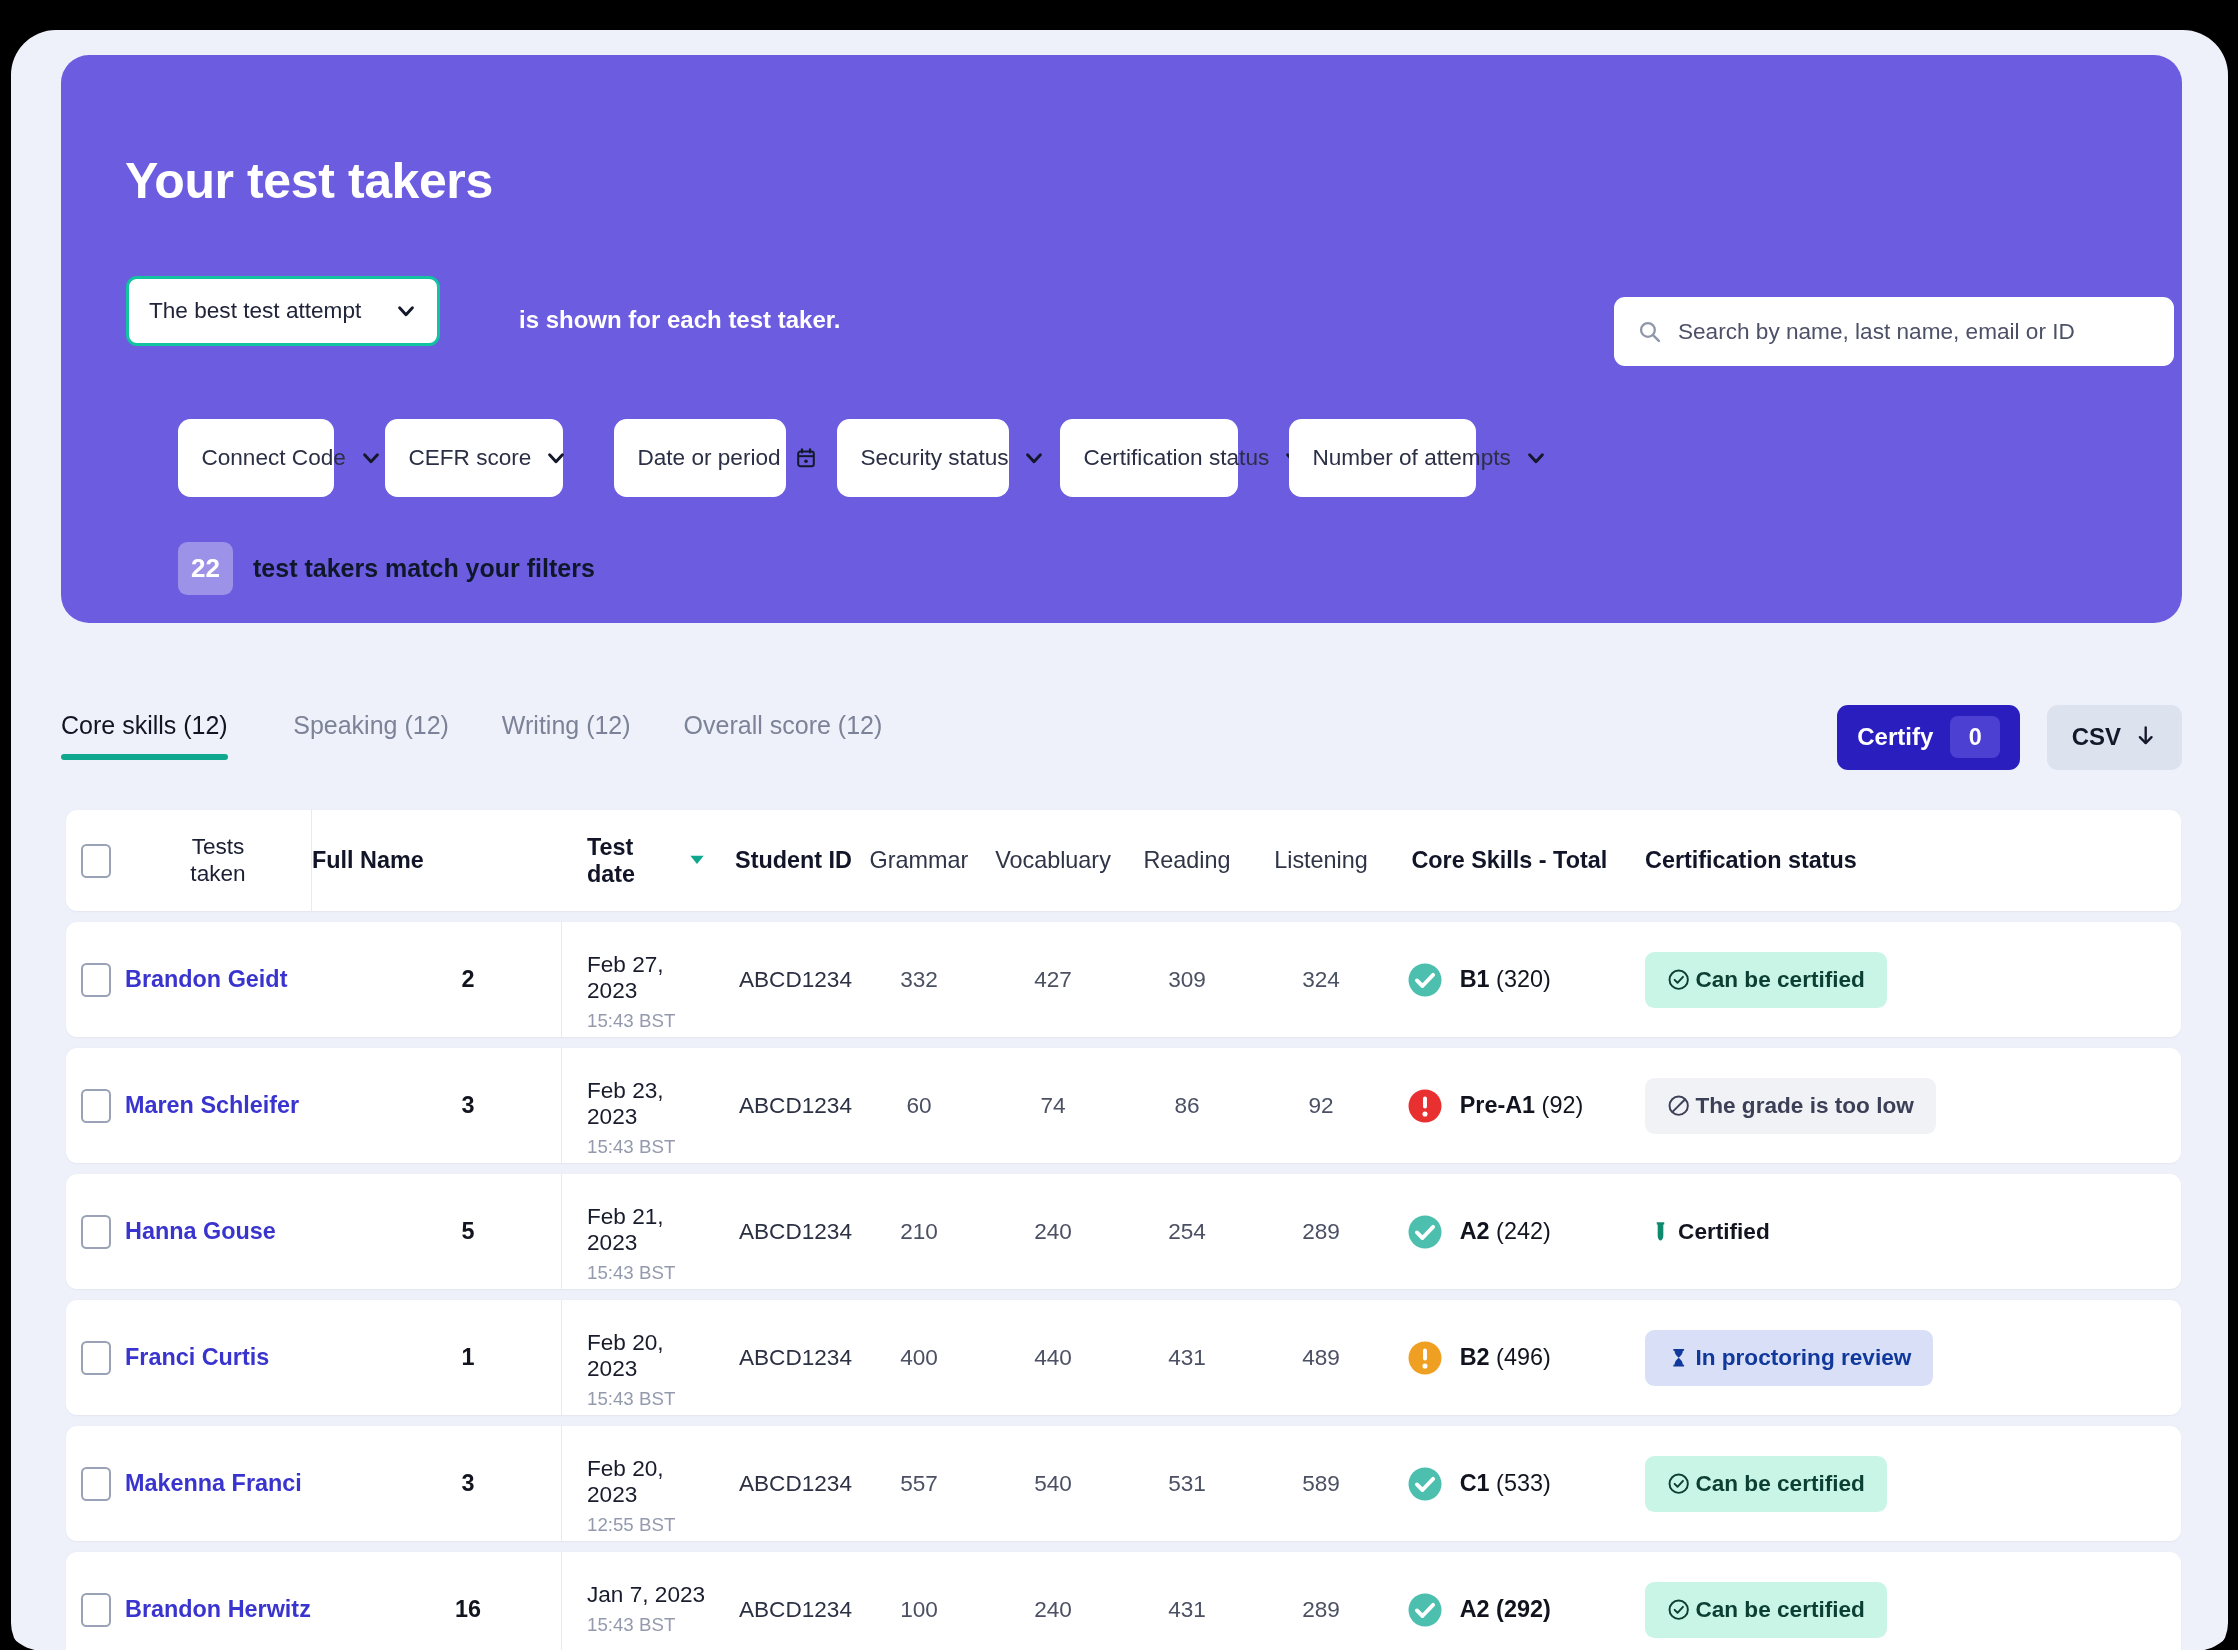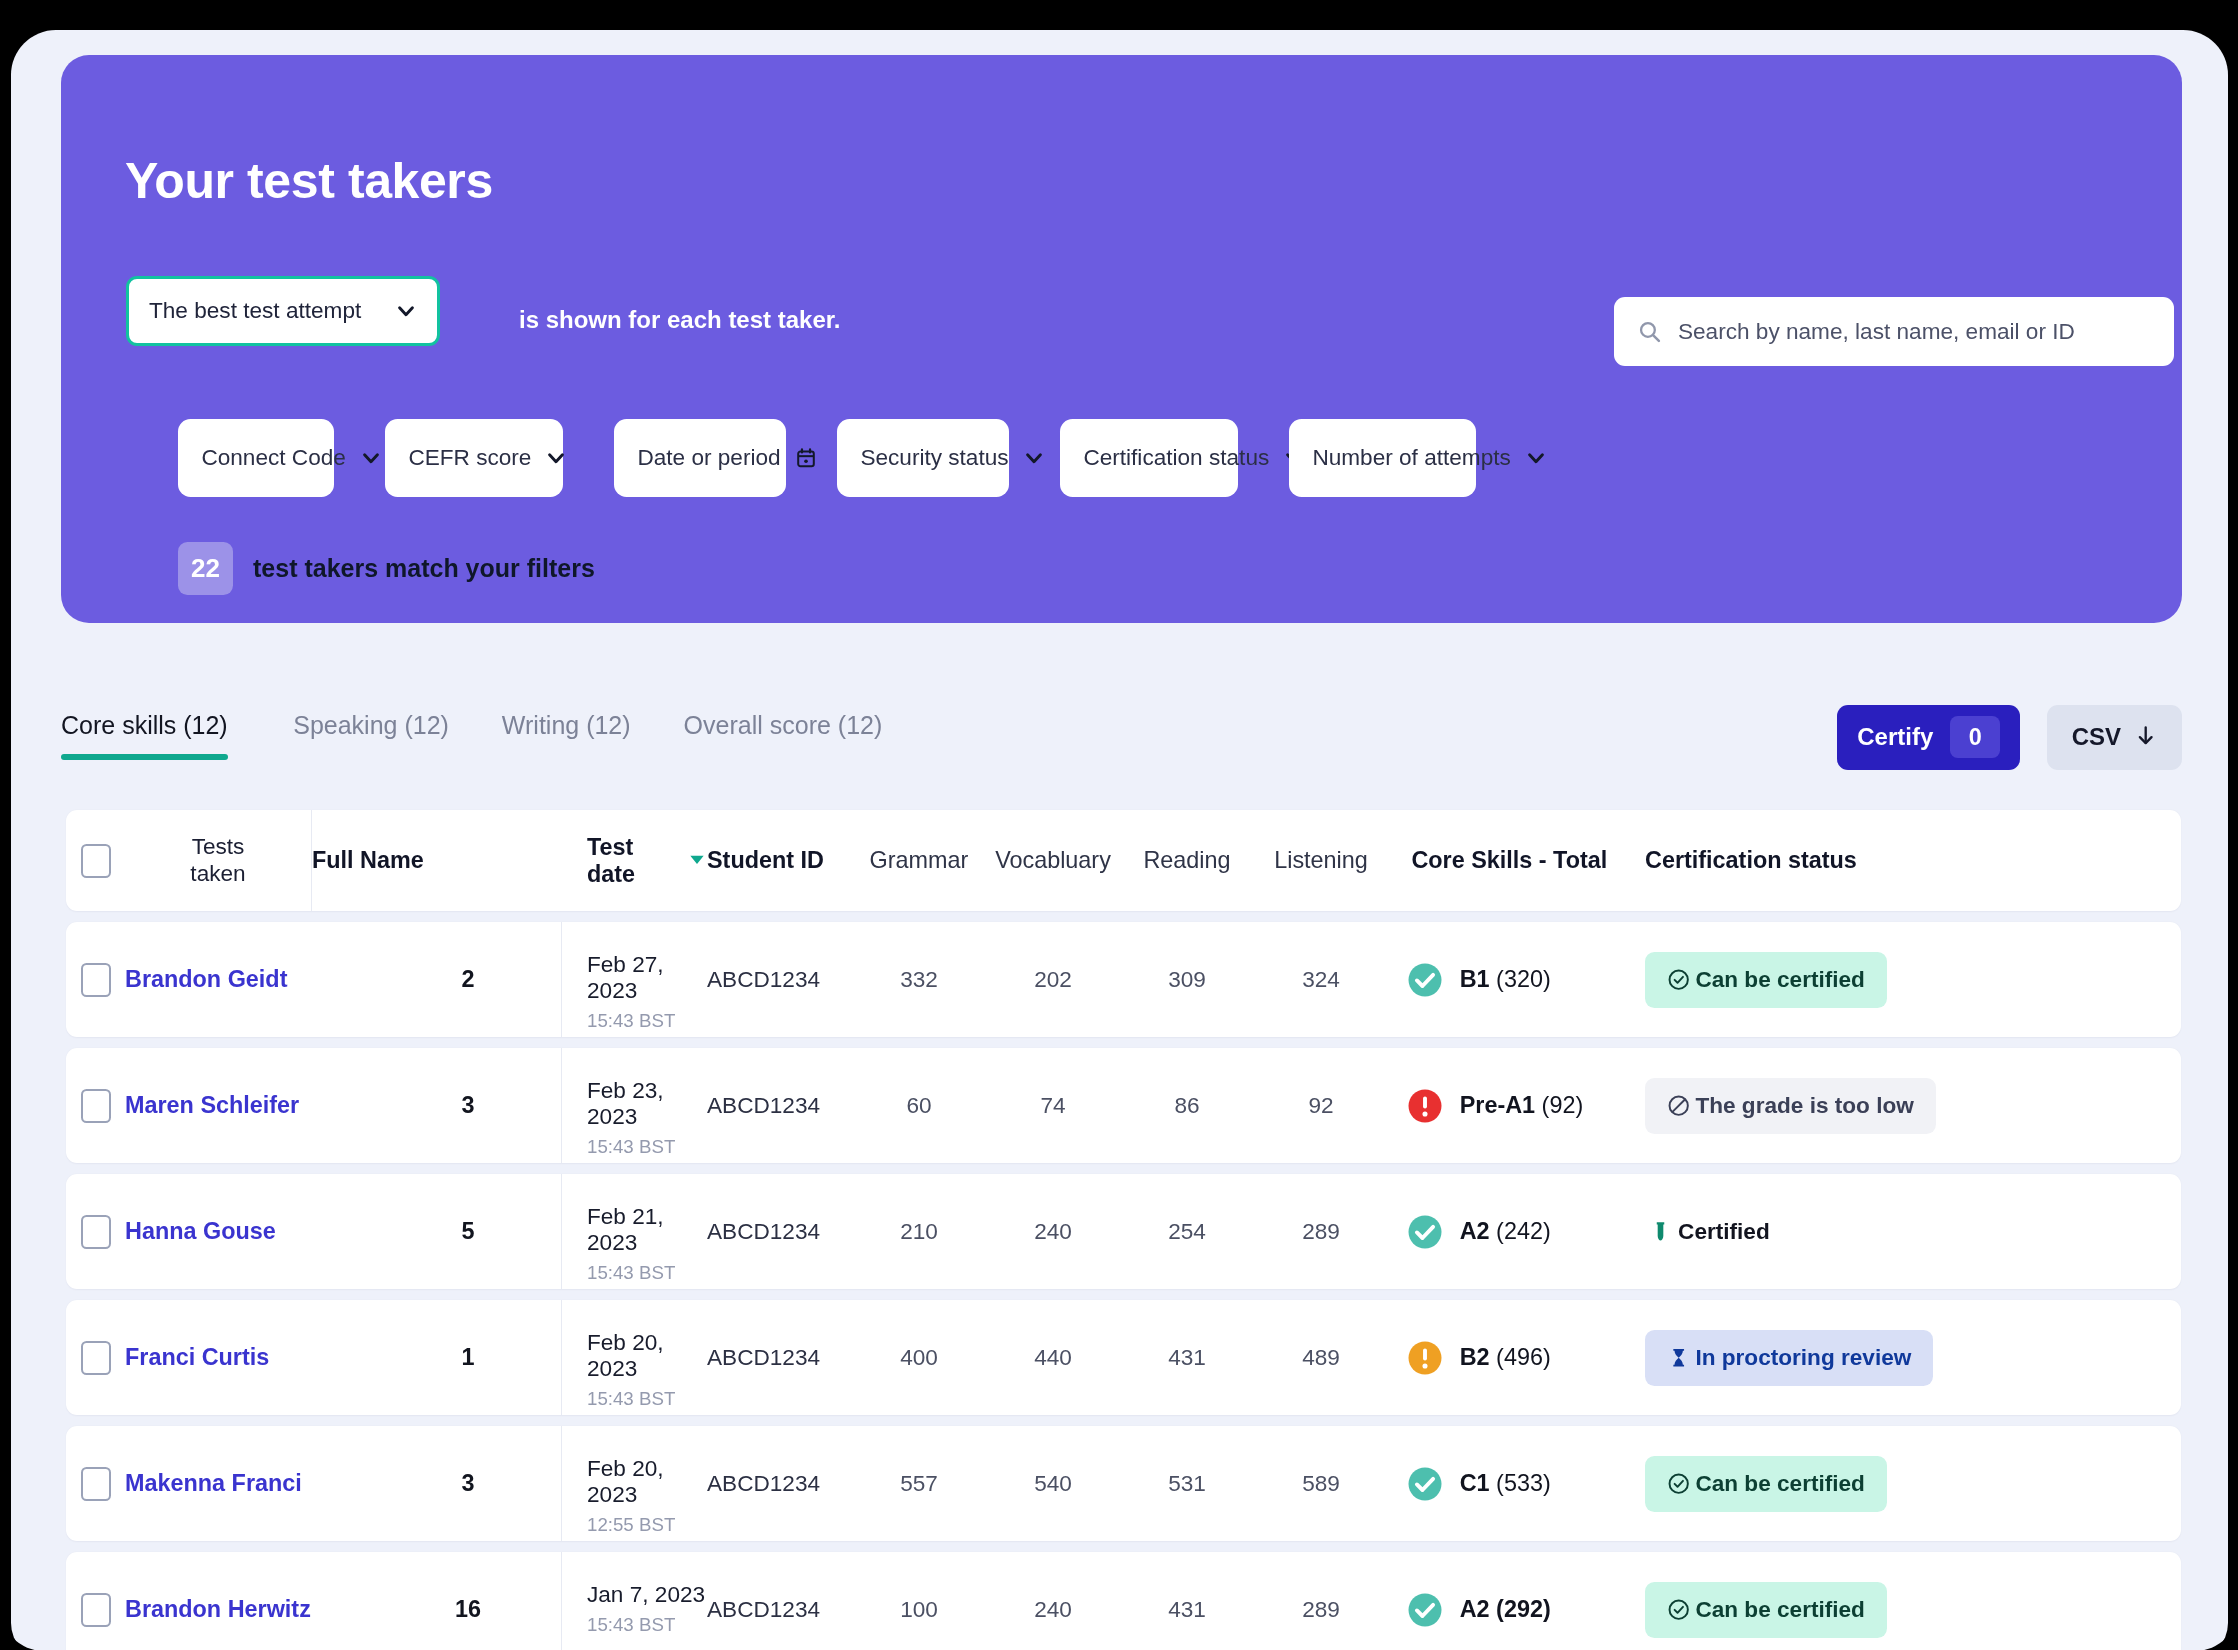--- a/index.html
+++ b/index.html
@@ -230,21 +230,21 @@
     align-items: stretch;
     box-shadow: 0 0.8px 1.6px rgba(30,40,80,.05);
   }
   .row.header { height: 101px; }
 
   .cell { display: flex; align-items: center; }
   .c-check { width: 59px; justify-content: center; flex: none; }
   .c-name  { width: 250px; }
   .c-tests { width: 187px; justify-content: center; flex: none; }
   .c-date  { width: 145px; flex: none; }
-  .c-sid   { width: 145px; justify-content: flex-start; flex: none; }
+  .c-sid   { width: 145px; justify-content: flex-end; flex: none; }
   .c-num   { width: 72px; justify-content: center; flex: none; }
   .c-total { width: 257px; }
   .c-cert  { flex: 1; }
 
   .divider-left {
     border-right: 1.6px solid #e7eaf3;
   }
 
   .checkbox {
     width: 30px; height: 34px;
@@ -499,21 +499,21 @@
         <div class="date-main">Feb 27, 2023</div>
         <div class="date-sub">15:43 BST</div>
       </div>
       <div class="cell c-sid">
             <span class="sid-val">ABCD1234</span>
           </div>
       <div class="cell c-num" style="width:134px">
             <span class="num-val">332</span>
           </div>
       <div class="cell c-num" style="width:134px">
-            <span class="num-val">202</span>
+            <span class="num-val">427</span>
           </div>
       <div class="cell c-num" style="width:134px">
             <span class="num-val">309</span>
           </div>
       <div class="cell c-num" style="width:134px">
             <span class="num-val">324</span>
           </div>
       <div class="cell c-total">
         <div class="total-wrap">
           <span class="status-dot">

